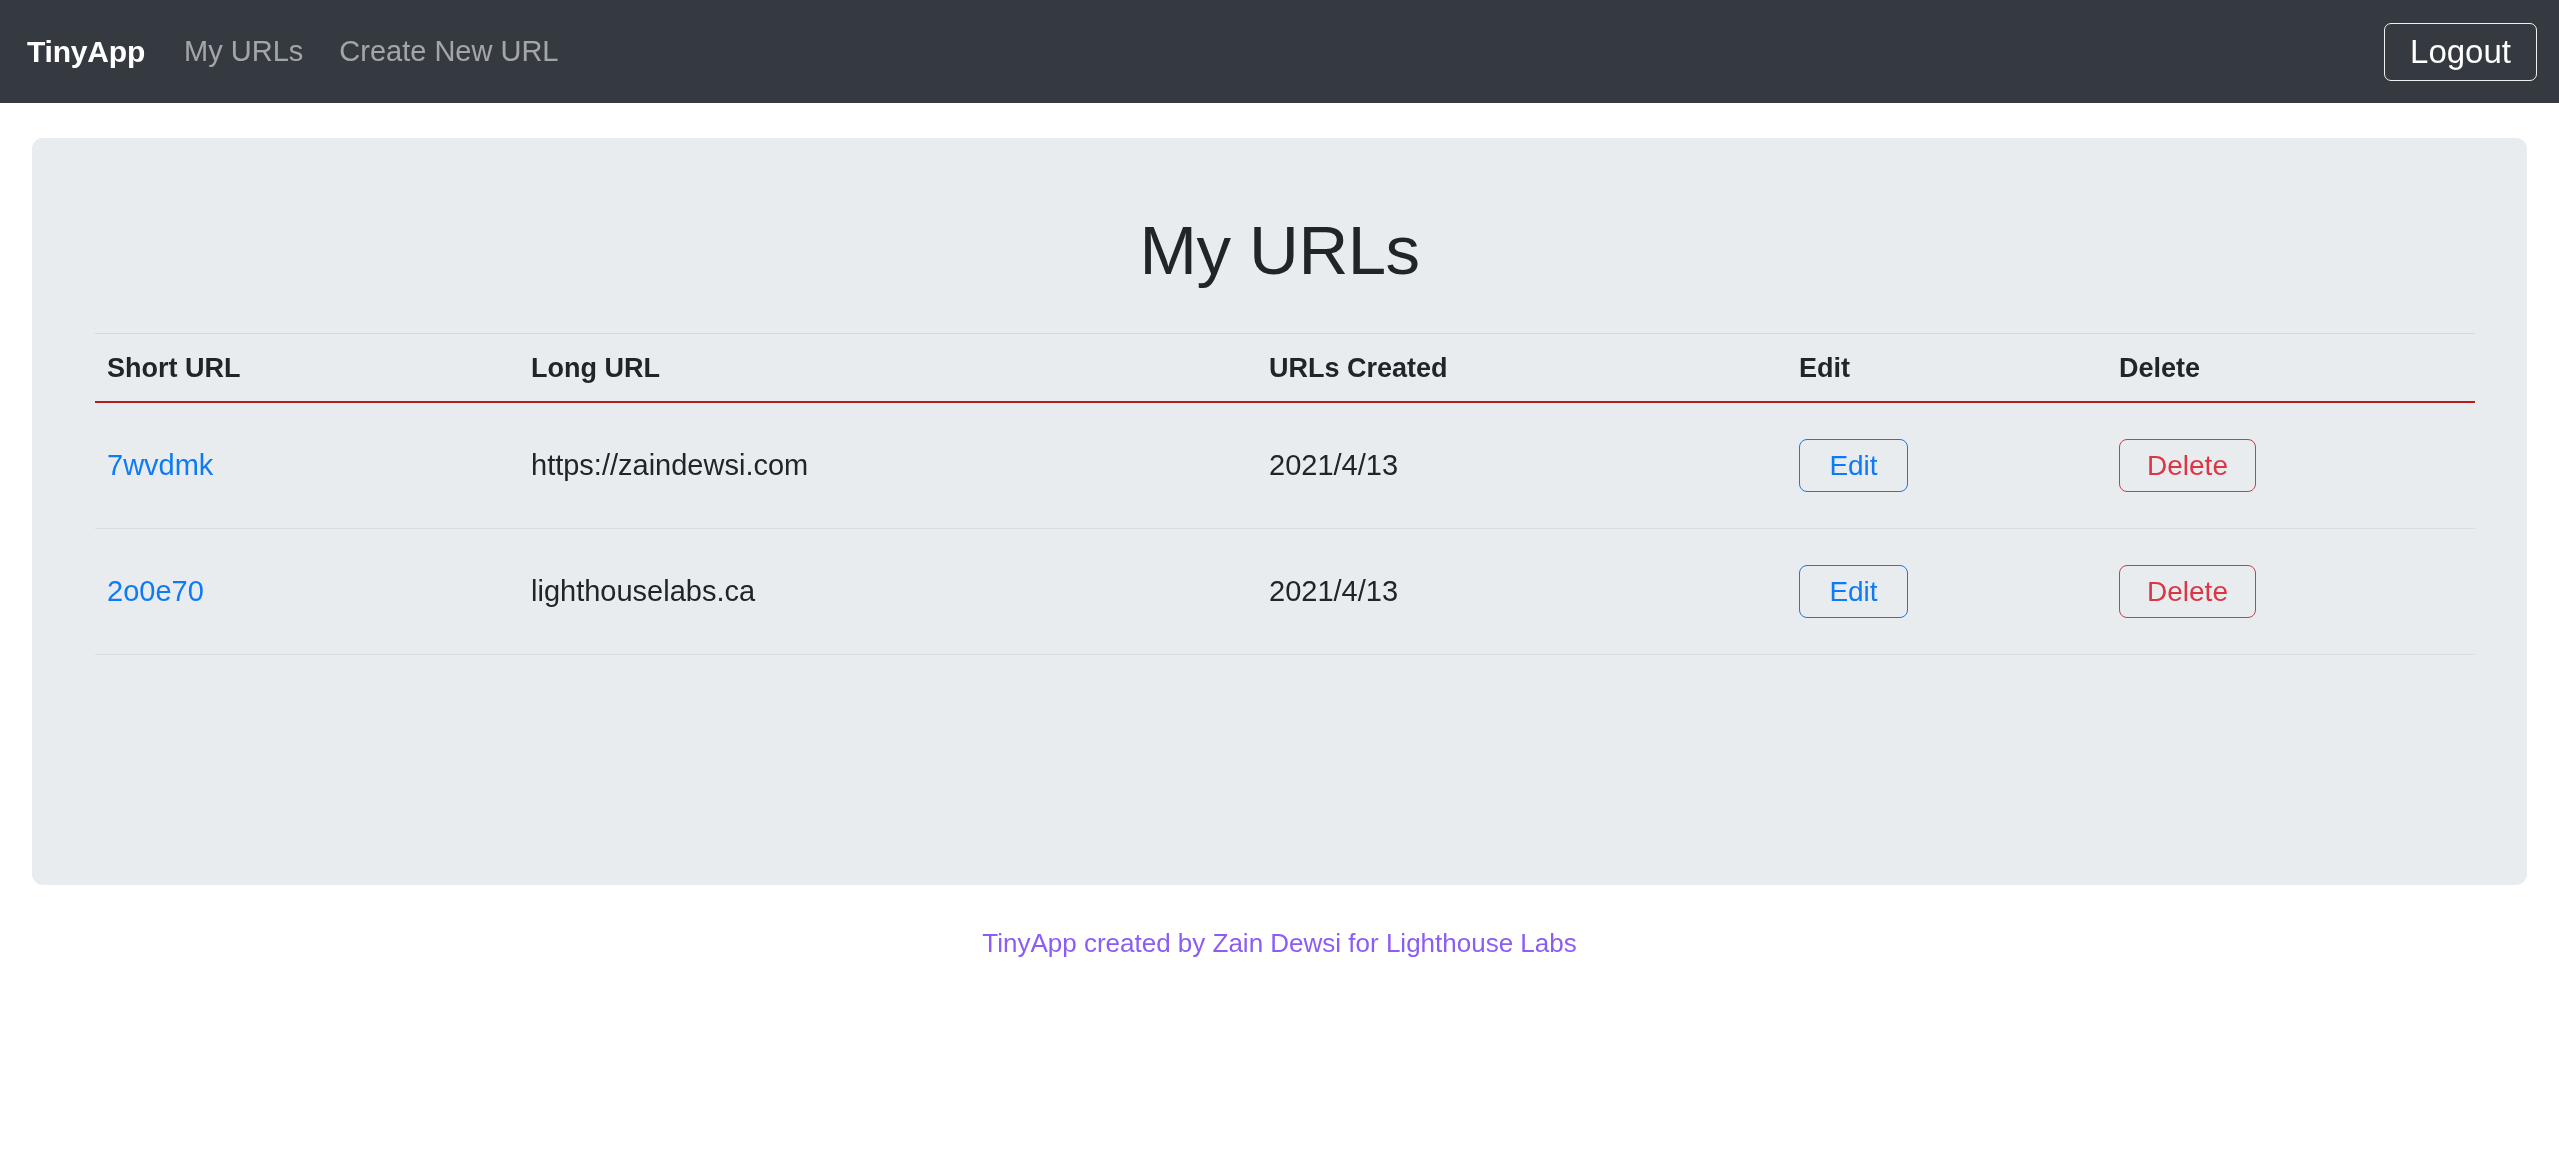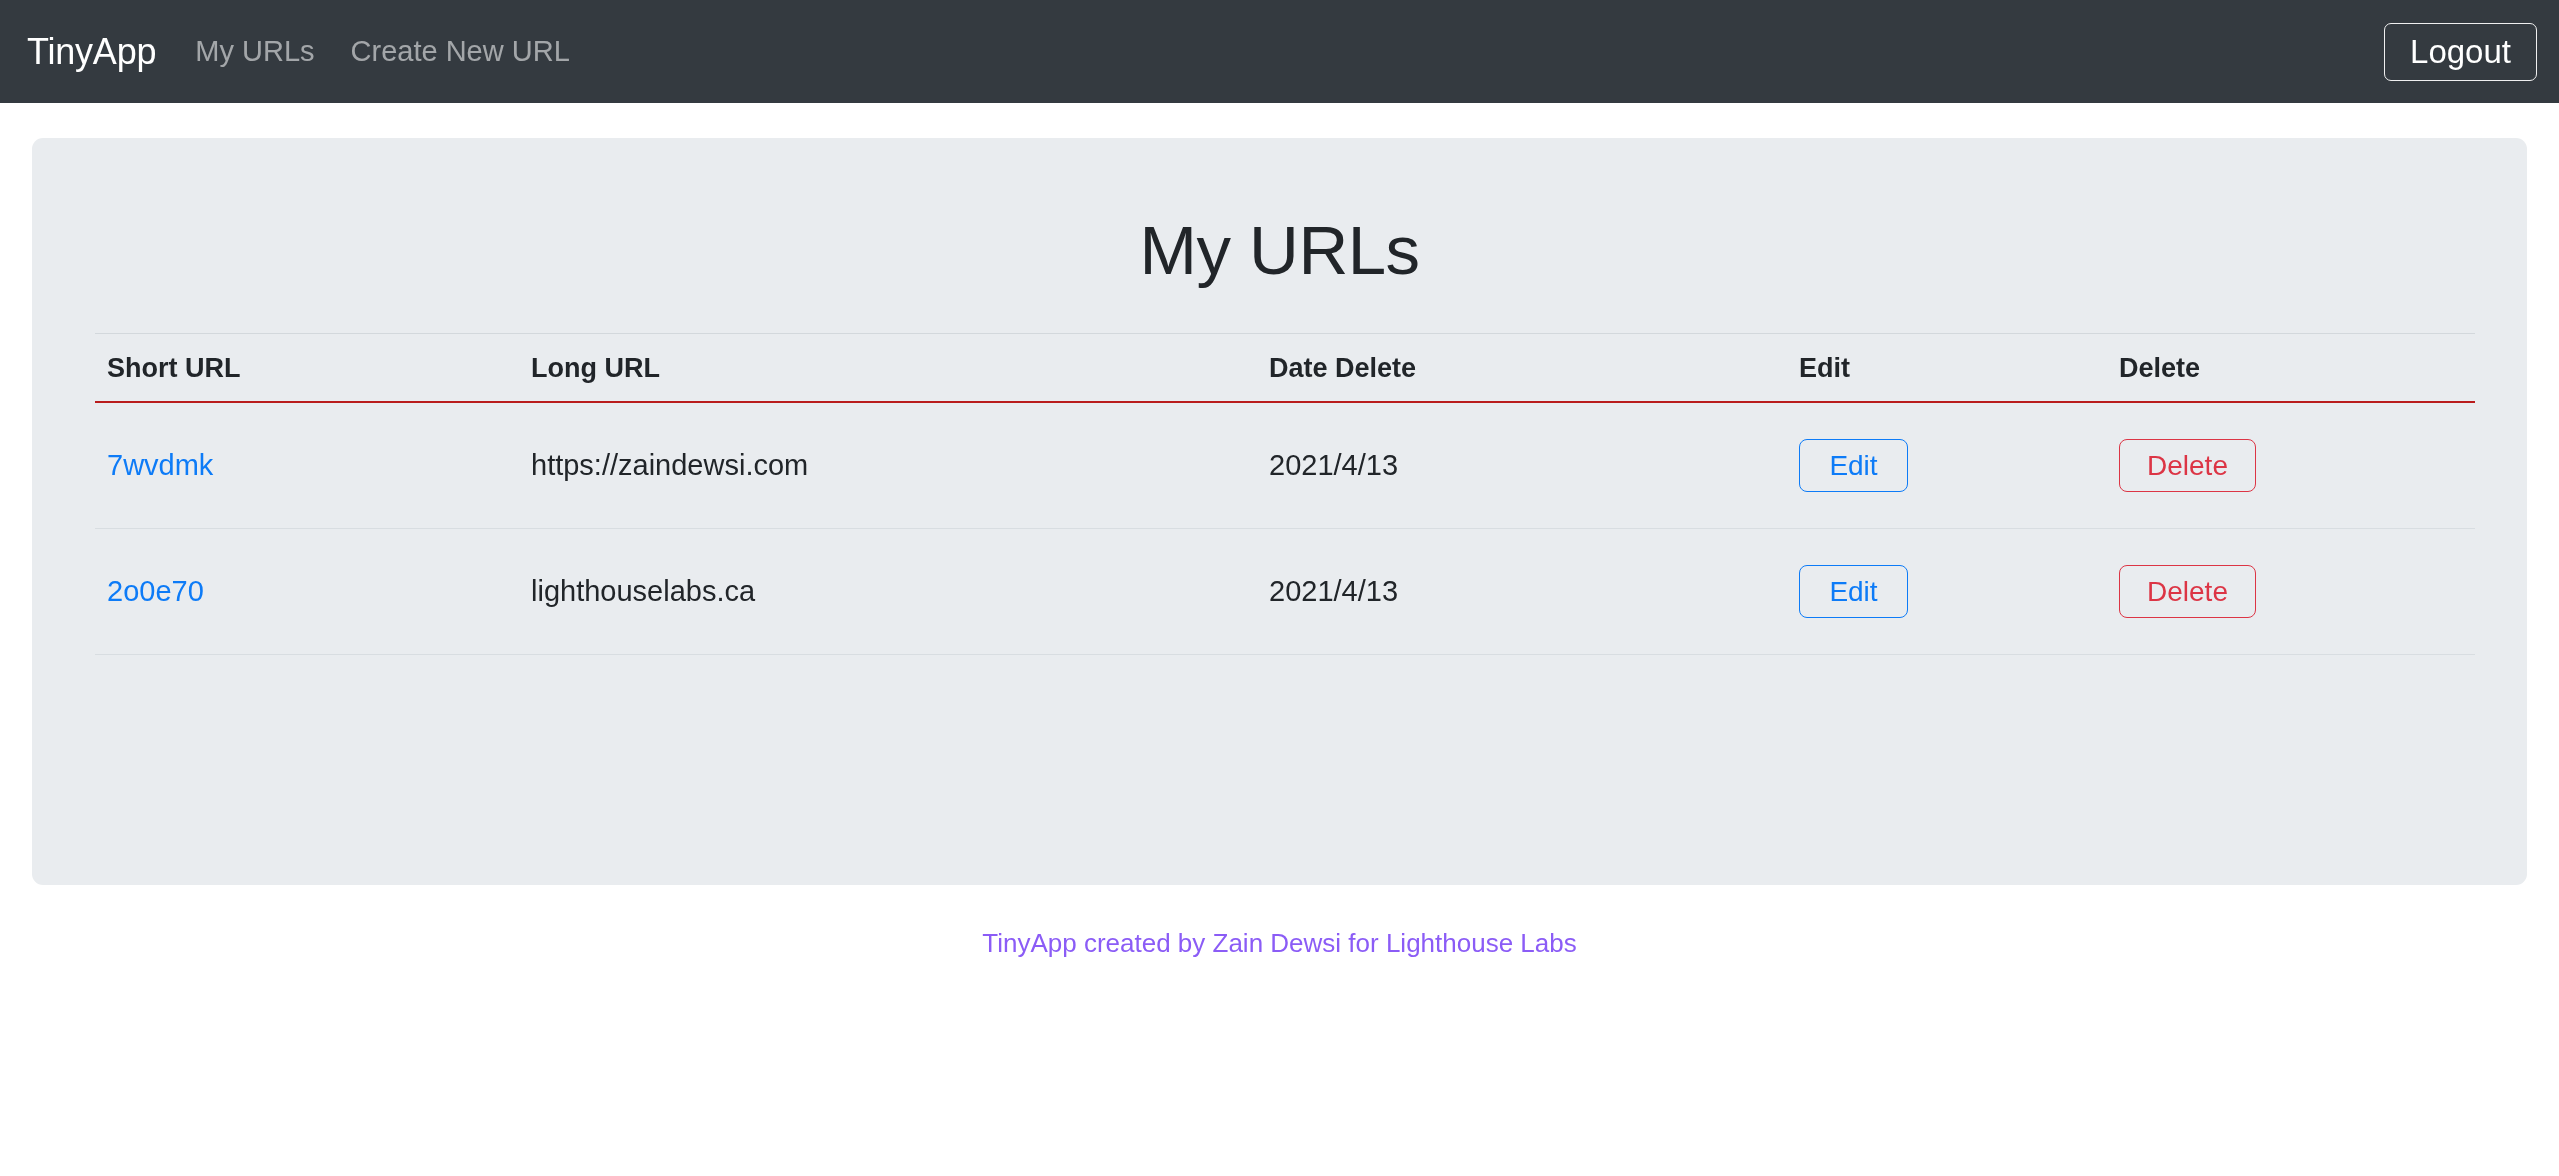--- a/index.html
+++ b/index.html
@@ -25,22 +25,22 @@
     align-items: center;
     box-sizing: border-box;
     padding: 0 22px 0 27px;
   }
   .nav-left {
     display: flex;
     align-items: center;
   }
   .brand {
     color: #ffffff;
-    font-size: 36px;
-    font-weight: normal;
+    font-size: 30px;
+    font-weight: bold;
     letter-spacing: -0.2px;
     line-height: 1;
     text-decoration: none;
     margin-right: 39px;
     white-space: nowrap;
   }
   .nav-link {
     color: rgba(255,255,255,0.55);
     font-size: 29px;
     line-height: 1;
@@ -201,21 +201,21 @@
 <div class="page">
 
   <section class="panel">
     <h1 class="panel-title">My URLs</h1>
 
     <table class="url-table">
       <thead>
         <tr>
           <th class="col-short">Short URL</th>
           <th class="col-long">Long URL</th>
-          <th class="col-date">Date Delete</th>
+          <th class="col-date">URLs Created</th>
           <th class="col-edit">Edit</th>
           <th class="col-delete">Delete</th>
         </tr>
       </thead>
       <tbody>
         <tr>
           <td class="col-short">
             <a class="short-link" href="#">7wvdmk</a>
           </td>
           <td class="col-long">https://zaindewsi.com</td>

